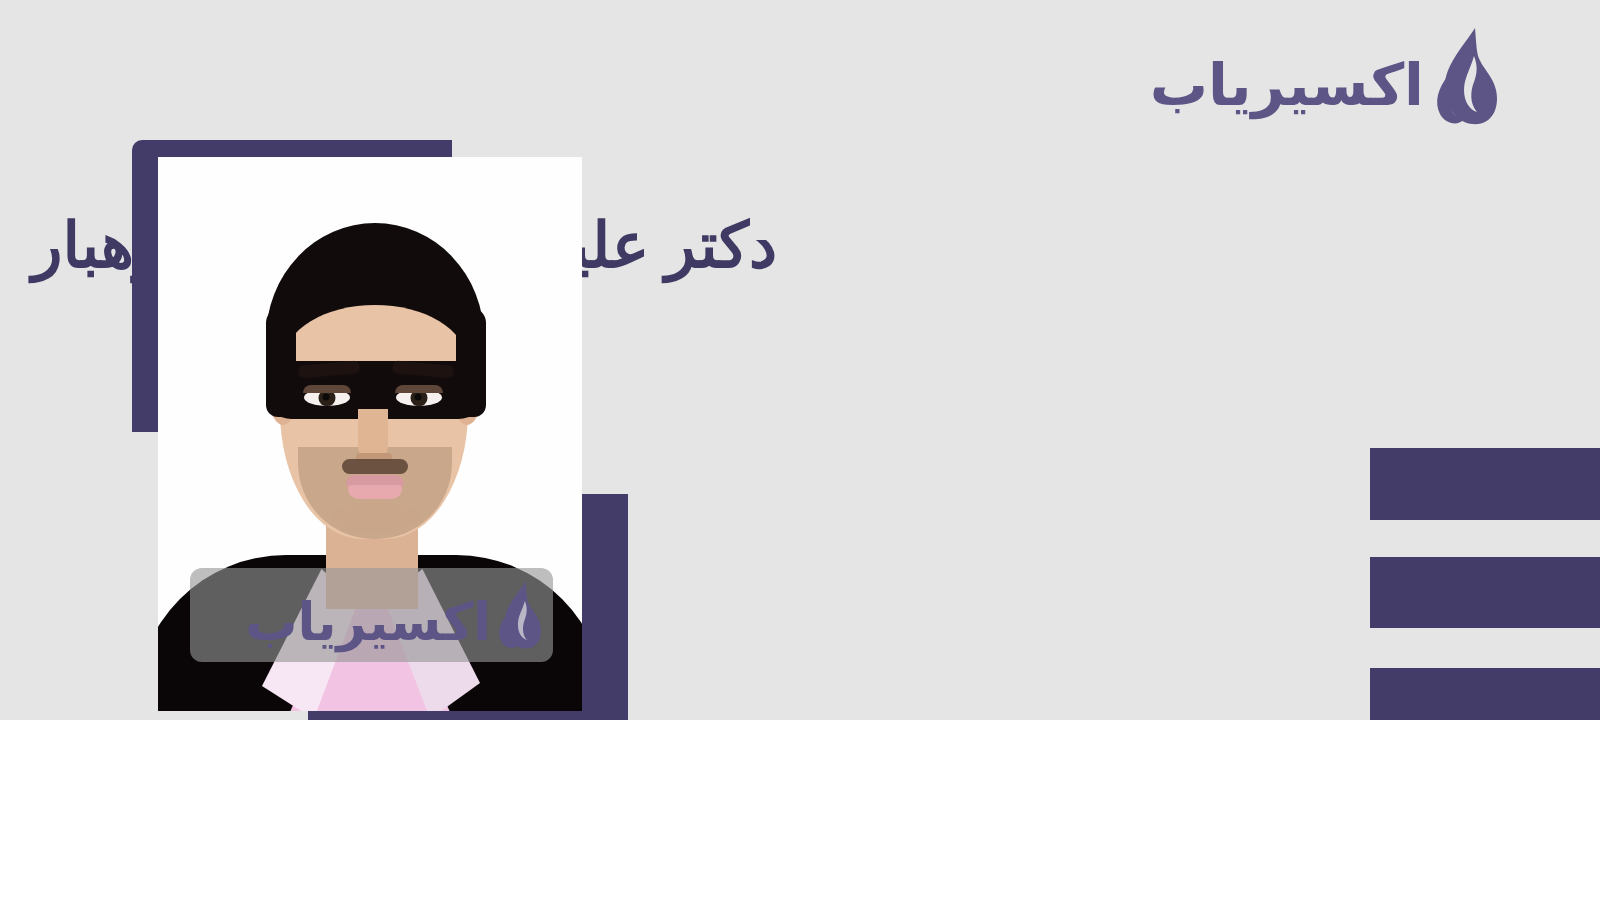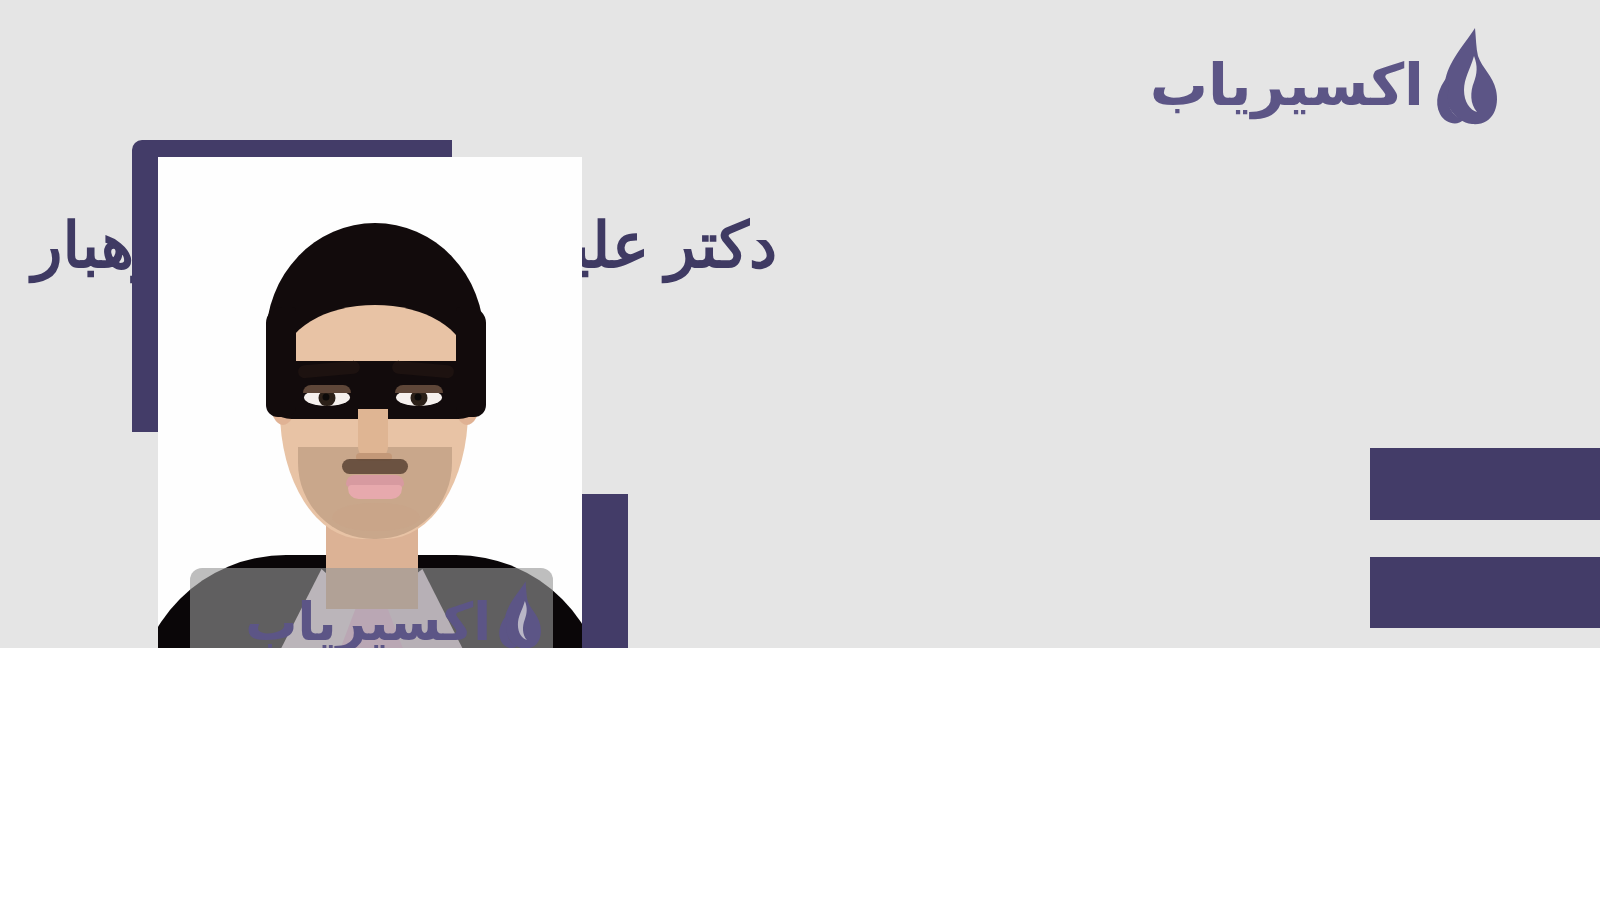--- a/index.html
+++ b/index.html
@@ -3,21 +3,21 @@
 <meta charset="utf-8">
 <style>
   html, body {
     margin: 0;
     padding: 0;
     background: #ffffff;
   }
   #canvas {
     position: relative;
     width: 1600px;
-    height: 648px;
+    height: 720px;
     background: #e5e5e5;
     overflow: hidden;
     font-family: "DejaVu Sans", sans-serif;
   }
 
   
   #brand-logo {
     position: absolute;
     right: 100px;
     top: 26px;

